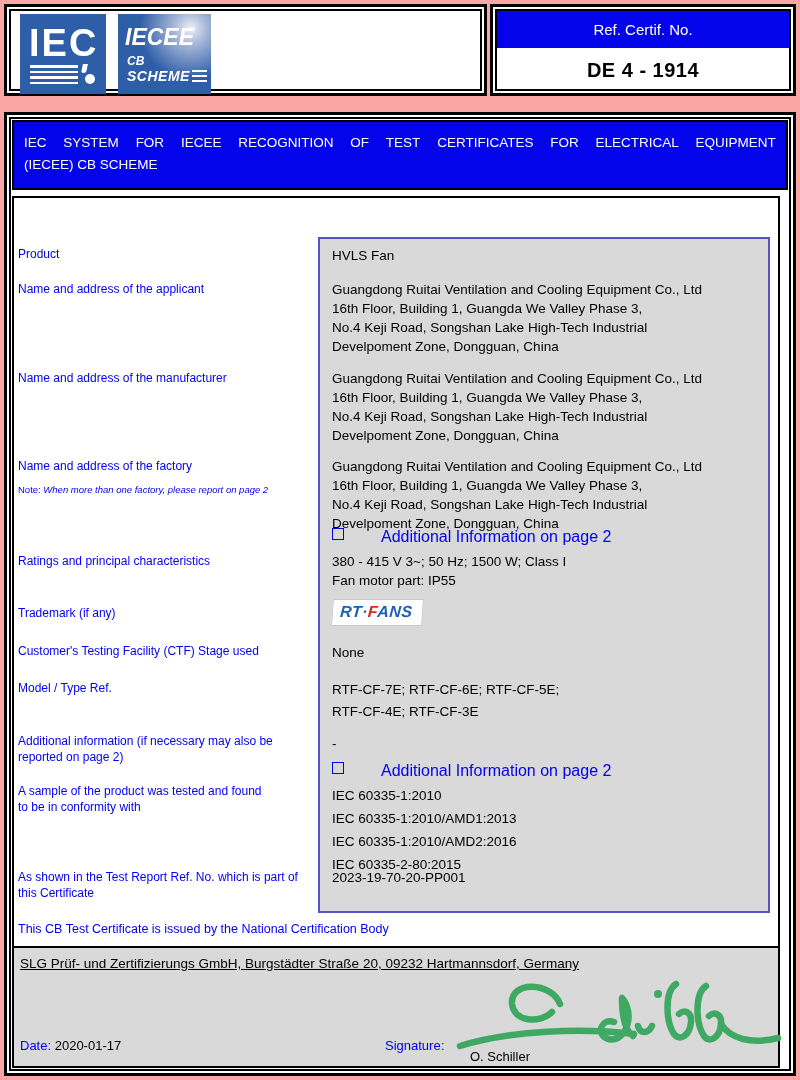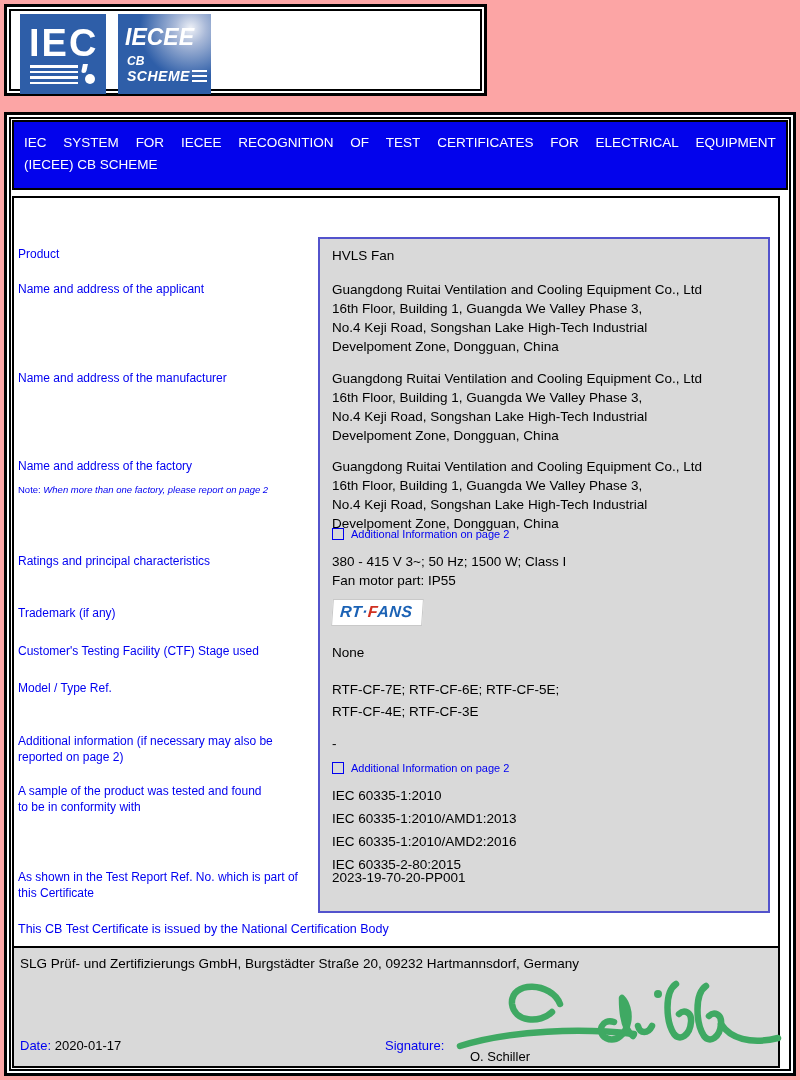--- a/index.html
+++ b/index.html
@@ -36,29 +36,29 @@
   .content-box{position:absolute;left:12px;top:196px;width:768px;height:872px;
                box-sizing:border-box;border:2px solid #000;background:#fff;}
   .cb-title{position:absolute;left:18px;top:205px;color:#1212EE;font-size:17px;letter-spacing:0.4px;}
   .value-box{position:absolute;left:318px;top:237px;width:452px;height:676px;
              box-sizing:border-box;border:2px solid #5353CC;background:#D9D9D9;}
   .lbl{position:absolute;left:18px;width:294px;color:#0000F0;font-size:12px;line-height:16px;white-space:pre-line;}
   .note{position:absolute;left:18px;width:300px;color:#0000F0;font-size:9.5px;}
   .note em{font-style:italic;}
   .val{position:absolute;left:332px;width:430px;color:#000;font-size:13.5px;line-height:19px;white-space:pre-line;}
   .lh22{line-height:22px;} .lh23{line-height:23px;}
-  .chk{position:absolute;left:332px;color:#0000F0;font-size:11px;display:flex;align-items:flex-end;}
+  .chk{position:absolute;left:332px;color:#0000F0;font-size:16px;display:flex;align-items:flex-start;gap:30px;}
   .chk .box{display:inline-block;width:10px;height:10px;border:1.5px solid #0000F0;margin-right:7px;background:transparent;}
   .tm-box{position:absolute;left:332px;top:599px;background:#fff;border:1px solid #c9c9c9;
           padding:3px 9px 4px 7px;font-style:italic;font-weight:900;font-size:16px;letter-spacing:0.5px;transform:skewX(-4deg);}
   .tm-blue{color:#1B62B5;} .tm-red{color:#D03020;}
   .issued{position:absolute;left:18px;top:922px;color:#0000F0;font-size:12.5px;}
   .ncb-box{position:absolute;left:14px;top:946px;width:764px;height:120px;box-sizing:border-box;
            border-top:2px solid #000;background:#D9D9D9;}
-  .ncb-line{position:absolute;left:20px;top:956px;color:#000;font-size:13.5px;}
+  .ncb-line{position:absolute;left:20px;top:956px;color:#000;font-size:13.5px;text-decoration:underline;}
   .date-row{position:absolute;left:20px;top:1038px;font-size:13px;}
   .date-lbl{color:#0000F0;} .date-val{color:#000;}
   .sig-lbl{position:absolute;left:385px;top:1038px;color:#0000F0;font-size:13px;}
   .sig-svg{position:absolute;left:452px;top:972px;width:330px;height:95px;}
   .signatory{position:absolute;left:470px;top:1049px;color:#000;font-size:13px;}
 </style>
 </head>
 <body>
 
 <div class="page">
@@ -82,20 +82,26 @@
         <div class="iecee-l3">SCHEME</div>
         <div class="iecee-lines">
             <div></div>
             <div></div>
             <div></div>
           </div>
       </div>
     </div>
   </div>
 
+  <div class="dbox" style="left:490px;top:4px;width:306px;height:92px;">
+    <div class="dbox-inner">
+      <div class="ref-bar">Ref. Certif. No.</div>
+      <div class="ref-num">DE 4 - 1914</div>
+    </div>
+  </div>
 
   <div class="dbox" style="left:4px;top:112px;width:792px;height:964px;">
     <div class="dbox-inner"></div>
   </div>
 
   <div class="banner">
     <div class="banner-l1">
         <span>IEC</span>
         <span>SYSTEM</span>
         <span>FOR</span>

